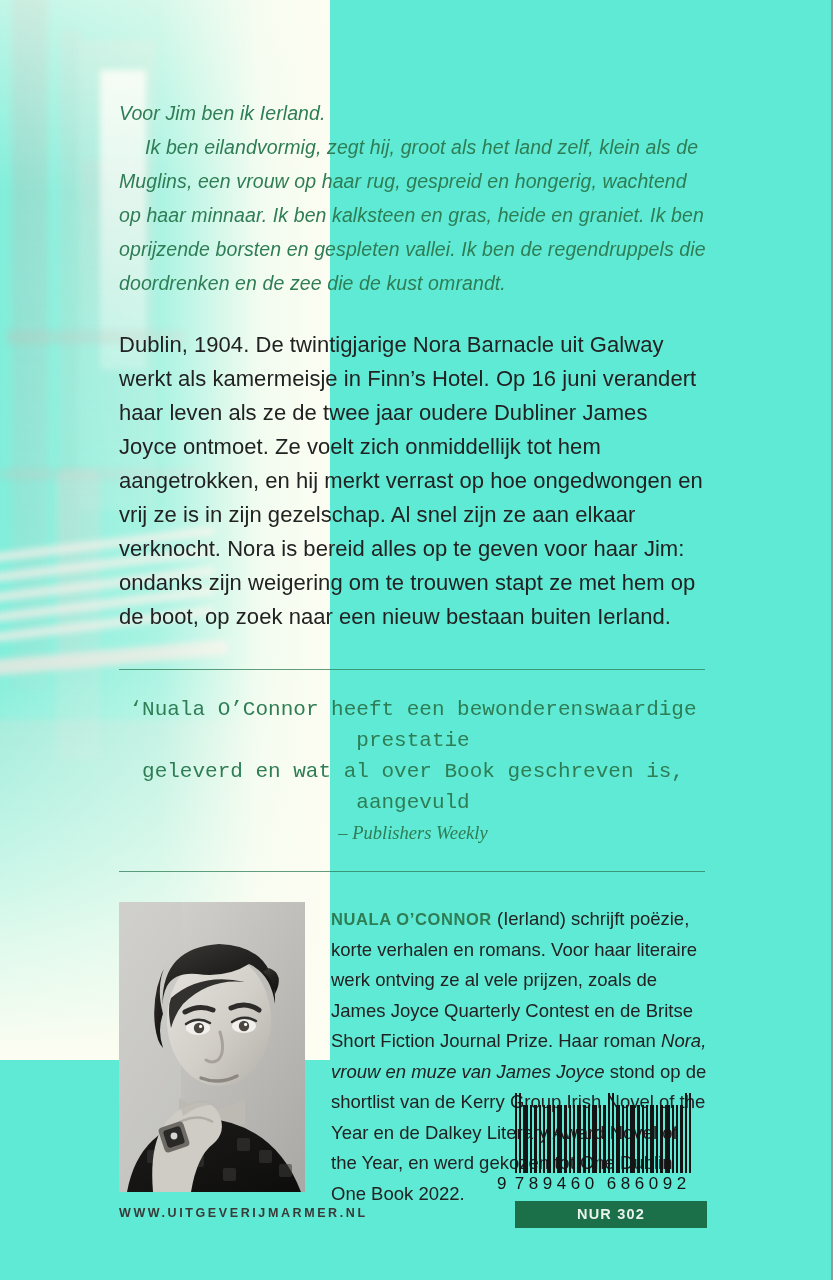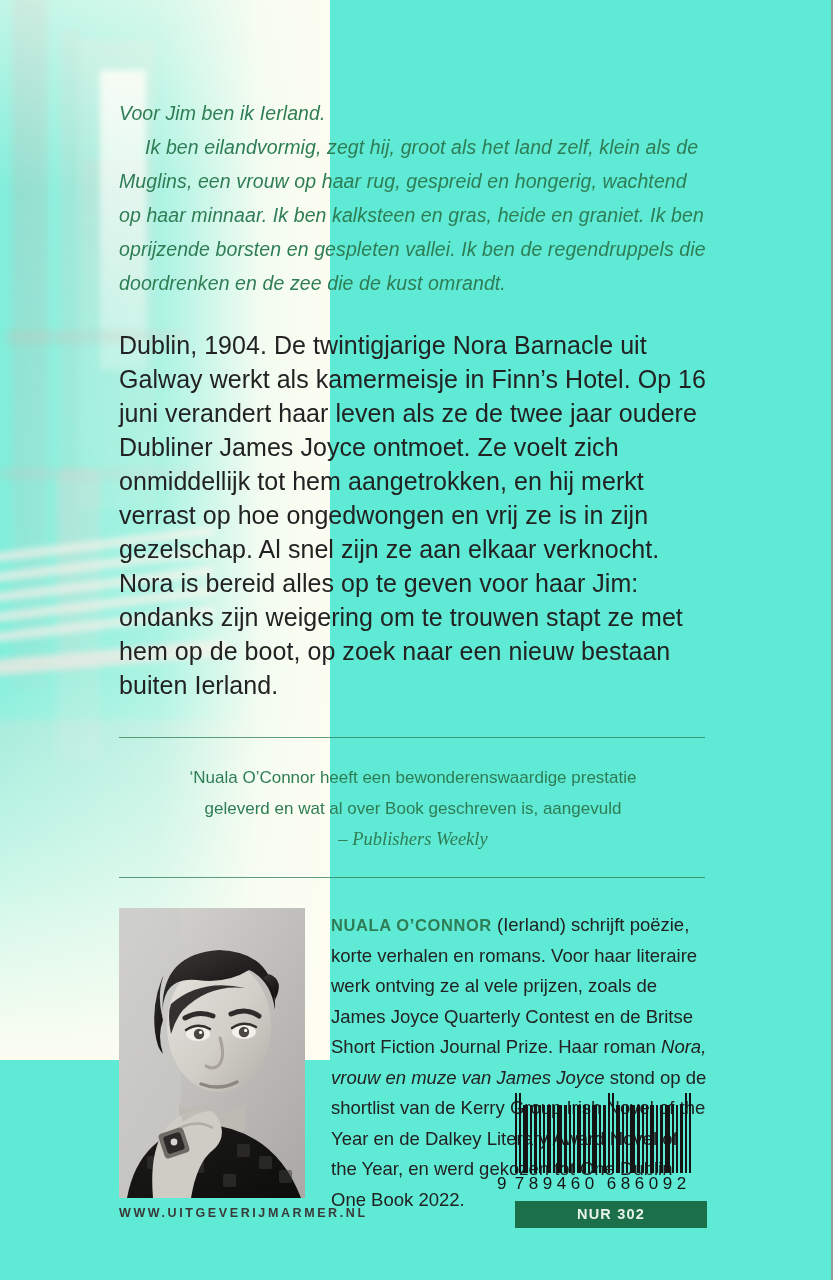--- a/index.html
+++ b/index.html
@@ -116,21 +116,21 @@
     font-size: 19.5px;
     line-height: 34px;
     margin: 0;
     padding-top: 96px;
     letter-spacing: 0.1px;
   }
   .epigraph .indent { display: inline-block; width: 26px; }
 
   .blurb {
     color: #222222;
-    font-size: 25px;
+    font-size: 22px;
     line-height: 34px;
     margin: 0;
     padding-top: 28px;
     letter-spacing: 0.05px;
   }
 
   .rule {
     height: 1px;
     background: #2e7d55;
     opacity: 0.75;
@@ -139,23 +139,24 @@
   }
   .rule-top { margin-top: 35px; }
   .rule-bottom { margin-top: 0; }
 
   .quote-block {
     padding: 24px 0 22px 0;
     text-align: center;
   }
   .quote-text {
     color: #2e7d55;
-    font-size: 17px;
+    font-size: 21px;
     line-height: 31px;
     margin: 0;
+    font-family: Liberation Mono, monospace;
   }
   .quote-source {
     color: #2e7d55;
     font-size: 18.5px;
     line-height: 31px;
     font-style: italic;
     margin: 0;
     font-family: Liberation Serif, serif;
   }
 

